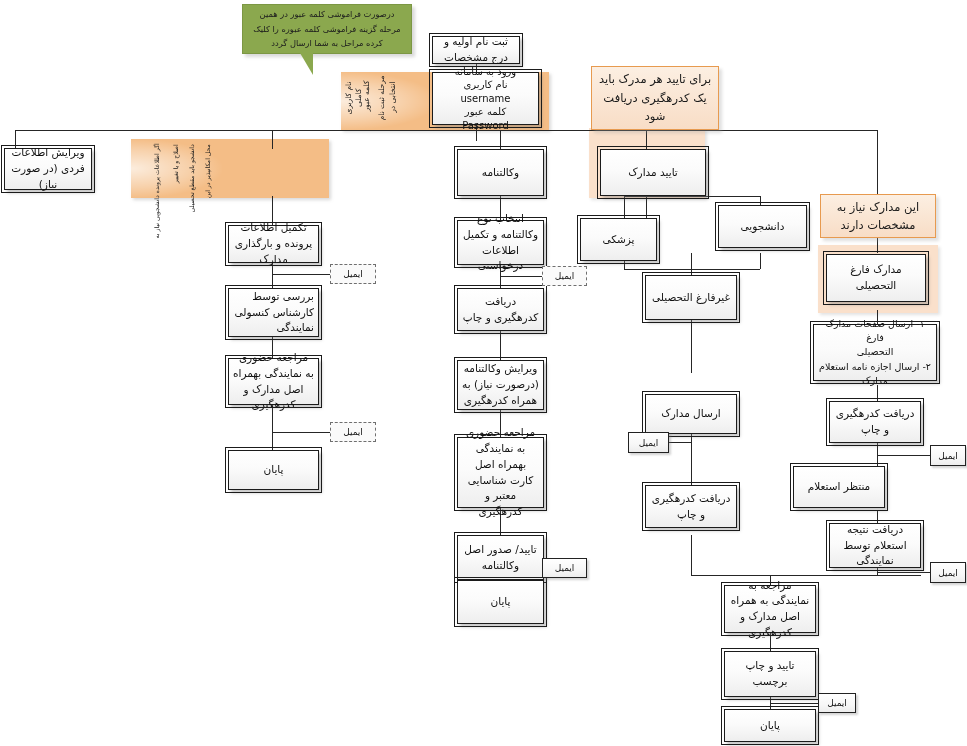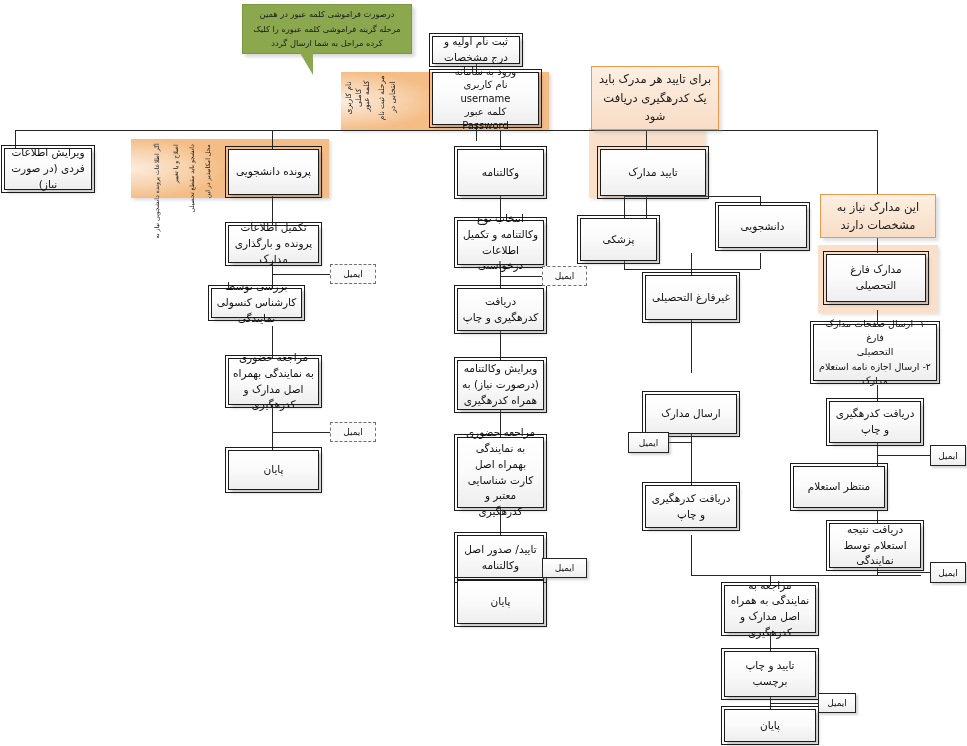--- a/index.html
+++ b/index.html
@@ -260,29 +260,26 @@
     <span>
       <span>کلمه عبور</span> 
         <span class="latin">Password</span>
     </span>
   </div>
 
   <div class="node" style="left:4px;top:148px;width:88px;height:42px;">
     <span>ویرایش اطلاعات فردی (در صورت نیاز)</span>
   </div>
 
-  <div class="node" style="left:228px;top:149px;width:91px;height:46px;">
-    <span>پرونده دانشجویی</span>
-  </div>
 
   <div class="node" style="left:228px;top:225px;width:91px;height:38px;">
     <span>تکمیل اطلاعات پرونده و بارگذاری مدارک</span>
   </div>
 
-  <div class="node" style="left:211px;top:288px;width:91px;height:30px;">
+  <div class="node" style="left:228px;top:288px;width:91px;height:49px;text-align:right;">
     <span>بررسی توسط کارشناس کنسولی نمایندگی</span>
   </div>
 
   <div class="node" style="left:228px;top:358px;width:91px;height:47px;">
     <span>مراجعه حضوری به نمایندگی بهمراه اصل مدارک و کدرهگیری</span>
   </div>
 
   <div class="node" style="left:228px;top:450px;width:91px;height:40px;">
     <span>پایان</span>
   </div>

